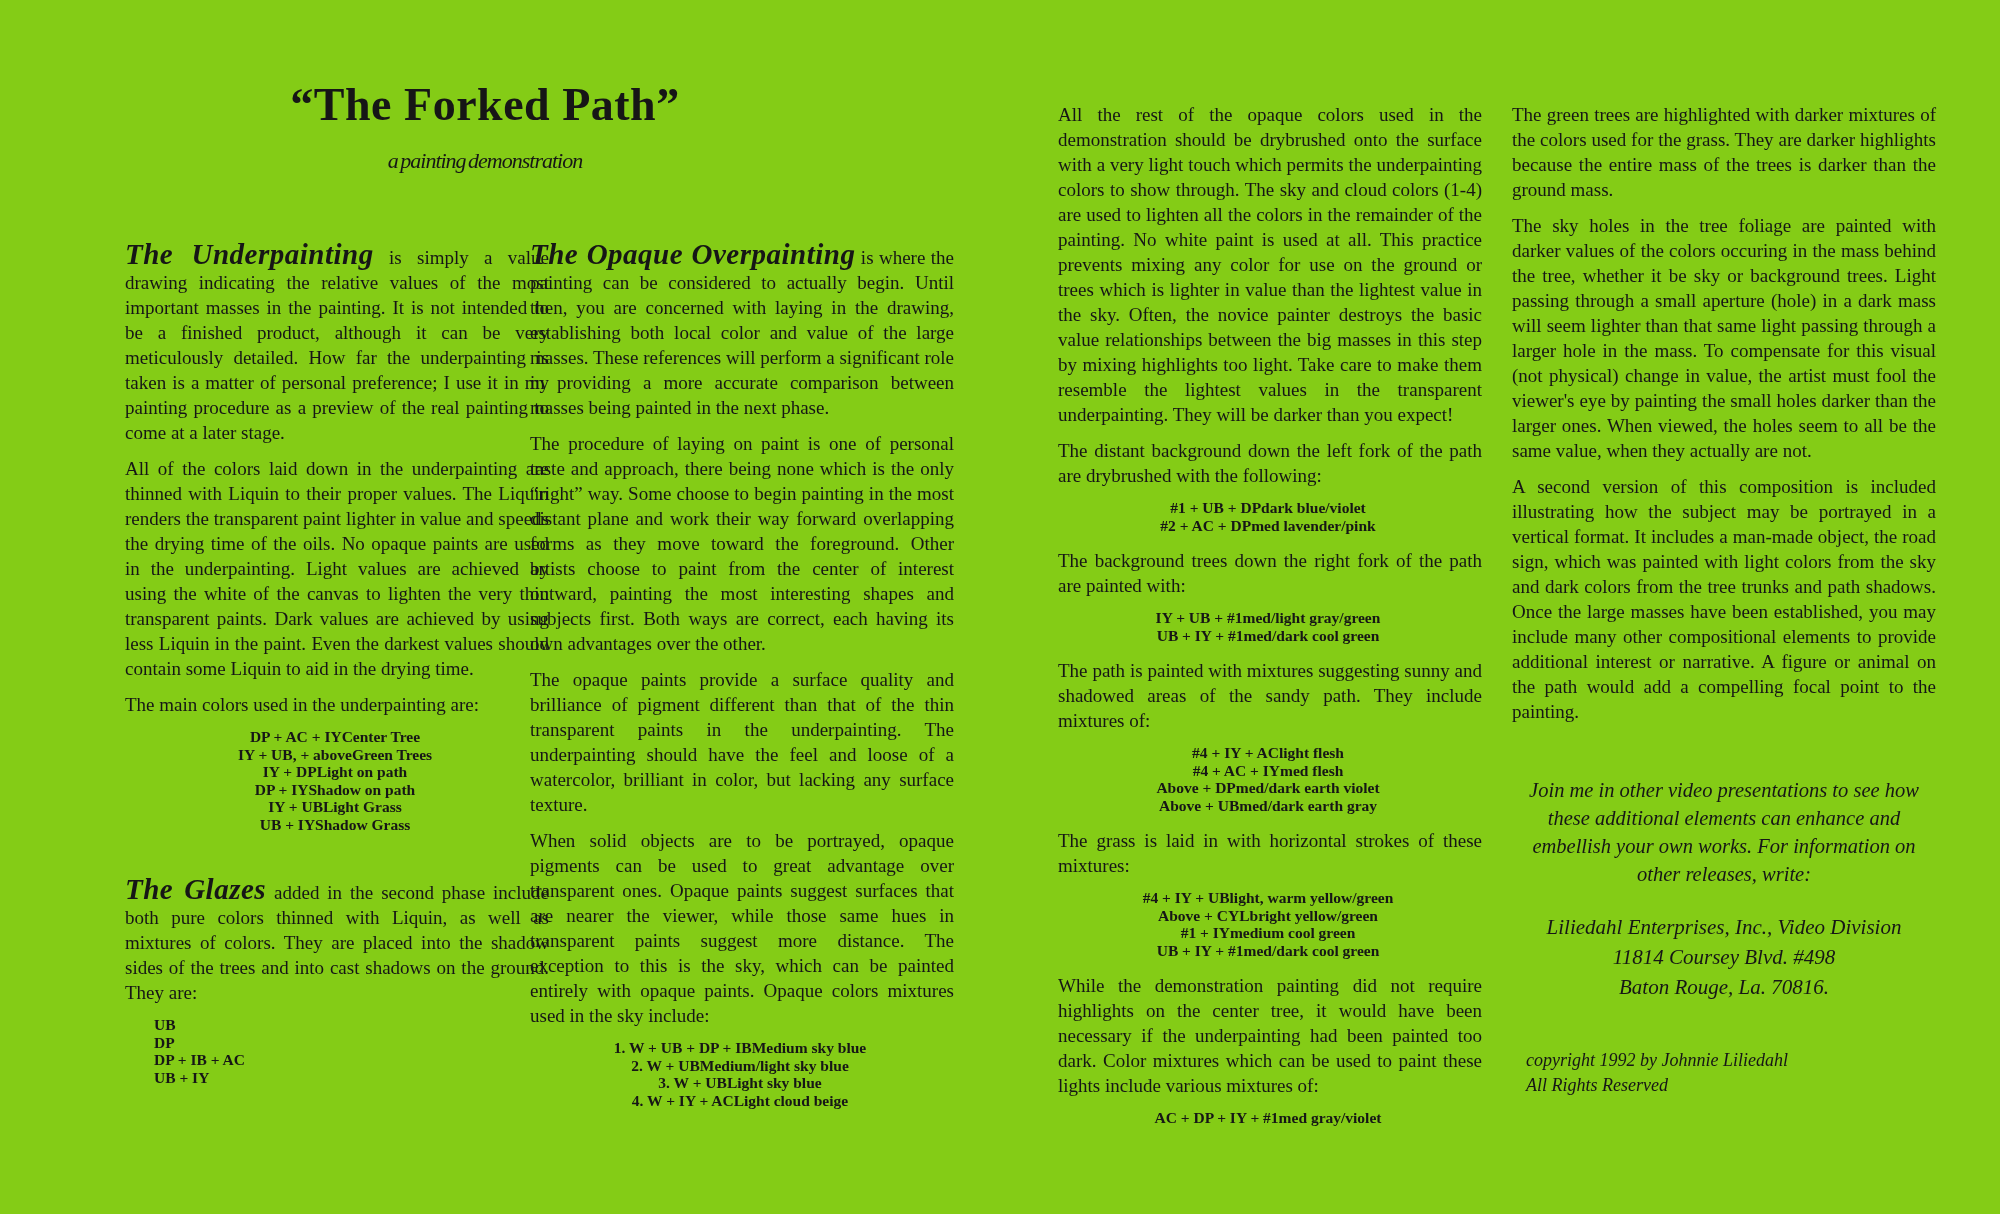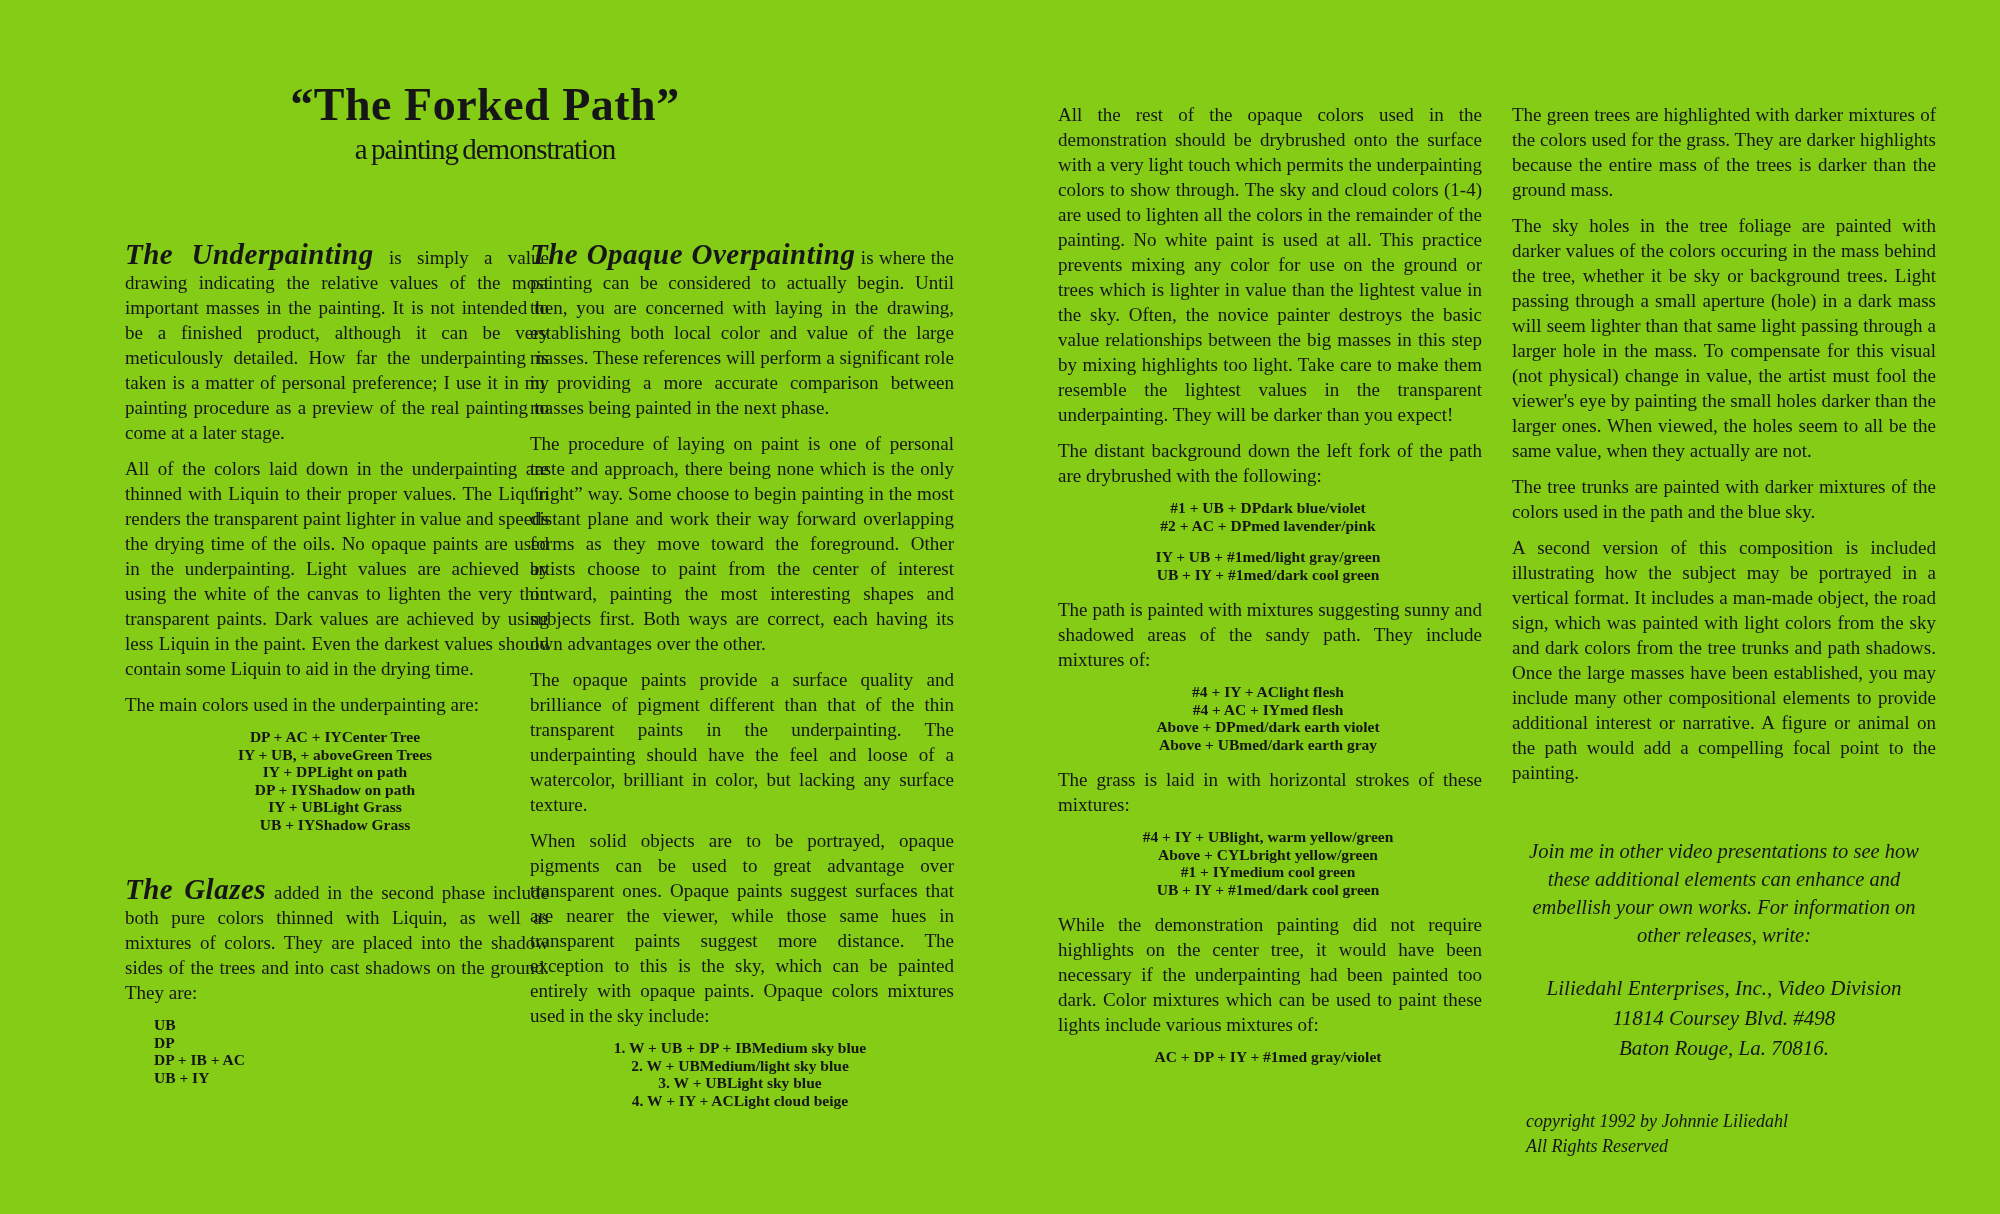--- a/index.html
+++ b/index.html
@@ -12,21 +12,21 @@
     overflow:hidden;
   }
   .header {
     position:absolute; left:40px; top:78px; width:890px;
     text-align:center;
   }
   .title {
     font-size:46px; font-weight:bold; letter-spacing:0.5px;
   }
   .subtitle {
-    margin-top:2px; font-size:29px;
+    margin-top:17px; font-style:italic; font-size:22px;
     letter-spacing:-1px; word-spacing:-2px;
   }
   .col {
     position:absolute; width:424px;
     font-size:19px; line-height:25px;
     text-align:justify;
   }
   .col-1 { left:84px;   top:242px;margin-left:41px; }
   .col-2 { left:530px;  top:242px; }
   .col-3 { left:1058px; top:102px; }
@@ -143,20 +143,21 @@
     <div class="mixtable">
       <div class="mixrow">
           <span class="mixcode">#1 + UB + DP</span>
           <span class="mixlabel">dark blue/violet</span>
         </div>
       <div class="mixrow">
           <span class="mixcode">#2 + AC + DP</span>
           <span class="mixlabel">med lavender/pink</span>
         </div>
     </div>
+    <p>The background trees down the right fork of the path are painted with:</p>
     <div class="mixtable">
       <div class="mixrow">
           <span class="mixcode">IY + UB + #1</span>
           <span class="mixlabel">med/light gray/green</span>
         </div>
       <div class="mixrow">
           <span class="mixcode">UB + IY + #1</span>
           <span class="mixlabel">med/dark cool green</span>
         </div>
     </div>
@@ -203,21 +204,20 @@
       <div class="mixrow">
           <span class="mixcode">AC + DP + IY + #1</span>
           <span class="mixlabel">med gray/violet</span>
         </div>
     </div>
   </div>
 
   <div class="col col-4">
     <p>The green trees are highlighted with darker mixtures of the colors used for the grass. They are darker highlights because the entire mass of the trees is darker than the ground mass.</p>
     <p>The sky holes in the tree foliage are painted with darker values of the colors occuring in the mass behind the tree, whether it be sky or background trees. Light passing through a small aperture (hole) in a dark mass will seem lighter than that same light passing through a larger hole in the mass. To compensate for this visual (not physical) change in value, the artist must fool the viewer's eye by painting the small holes darker than the larger ones.  When viewed, the holes seem to all be the same value, when they actually are not.</p>
-    <p>The tree trunks are painted with darker mixtures of the colors used in the path and the blue sky.</p>
     <p>A second version of this composition is included illustrating how the subject may be portrayed in a vertical format. It includes a man-made object, the road sign, which was painted with light colors from the sky and dark colors from the tree trunks and path shadows. Once the large masses have been established, you may include many other compositional elements to provide additional interest or narrative.  A figure or animal on the path would add a compelling focal point to the painting.</p>
     <div class="invite">Join me in other video presentations to see how these additional elements can enhance and embellish your own works.  For information on other releases, write:</div>
     <div class="address">
       <div>Liliedahl Enterprises, Inc., Video Division</div>
       <div>11814 Coursey Blvd. #498</div>
       <div>Baton Rouge, La. 70816.</div>
     </div>
     <div class="copyright">
       <div>copyright 1992 by Johnnie Liliedahl</div>
       <div>All Rights Reserved</div>

